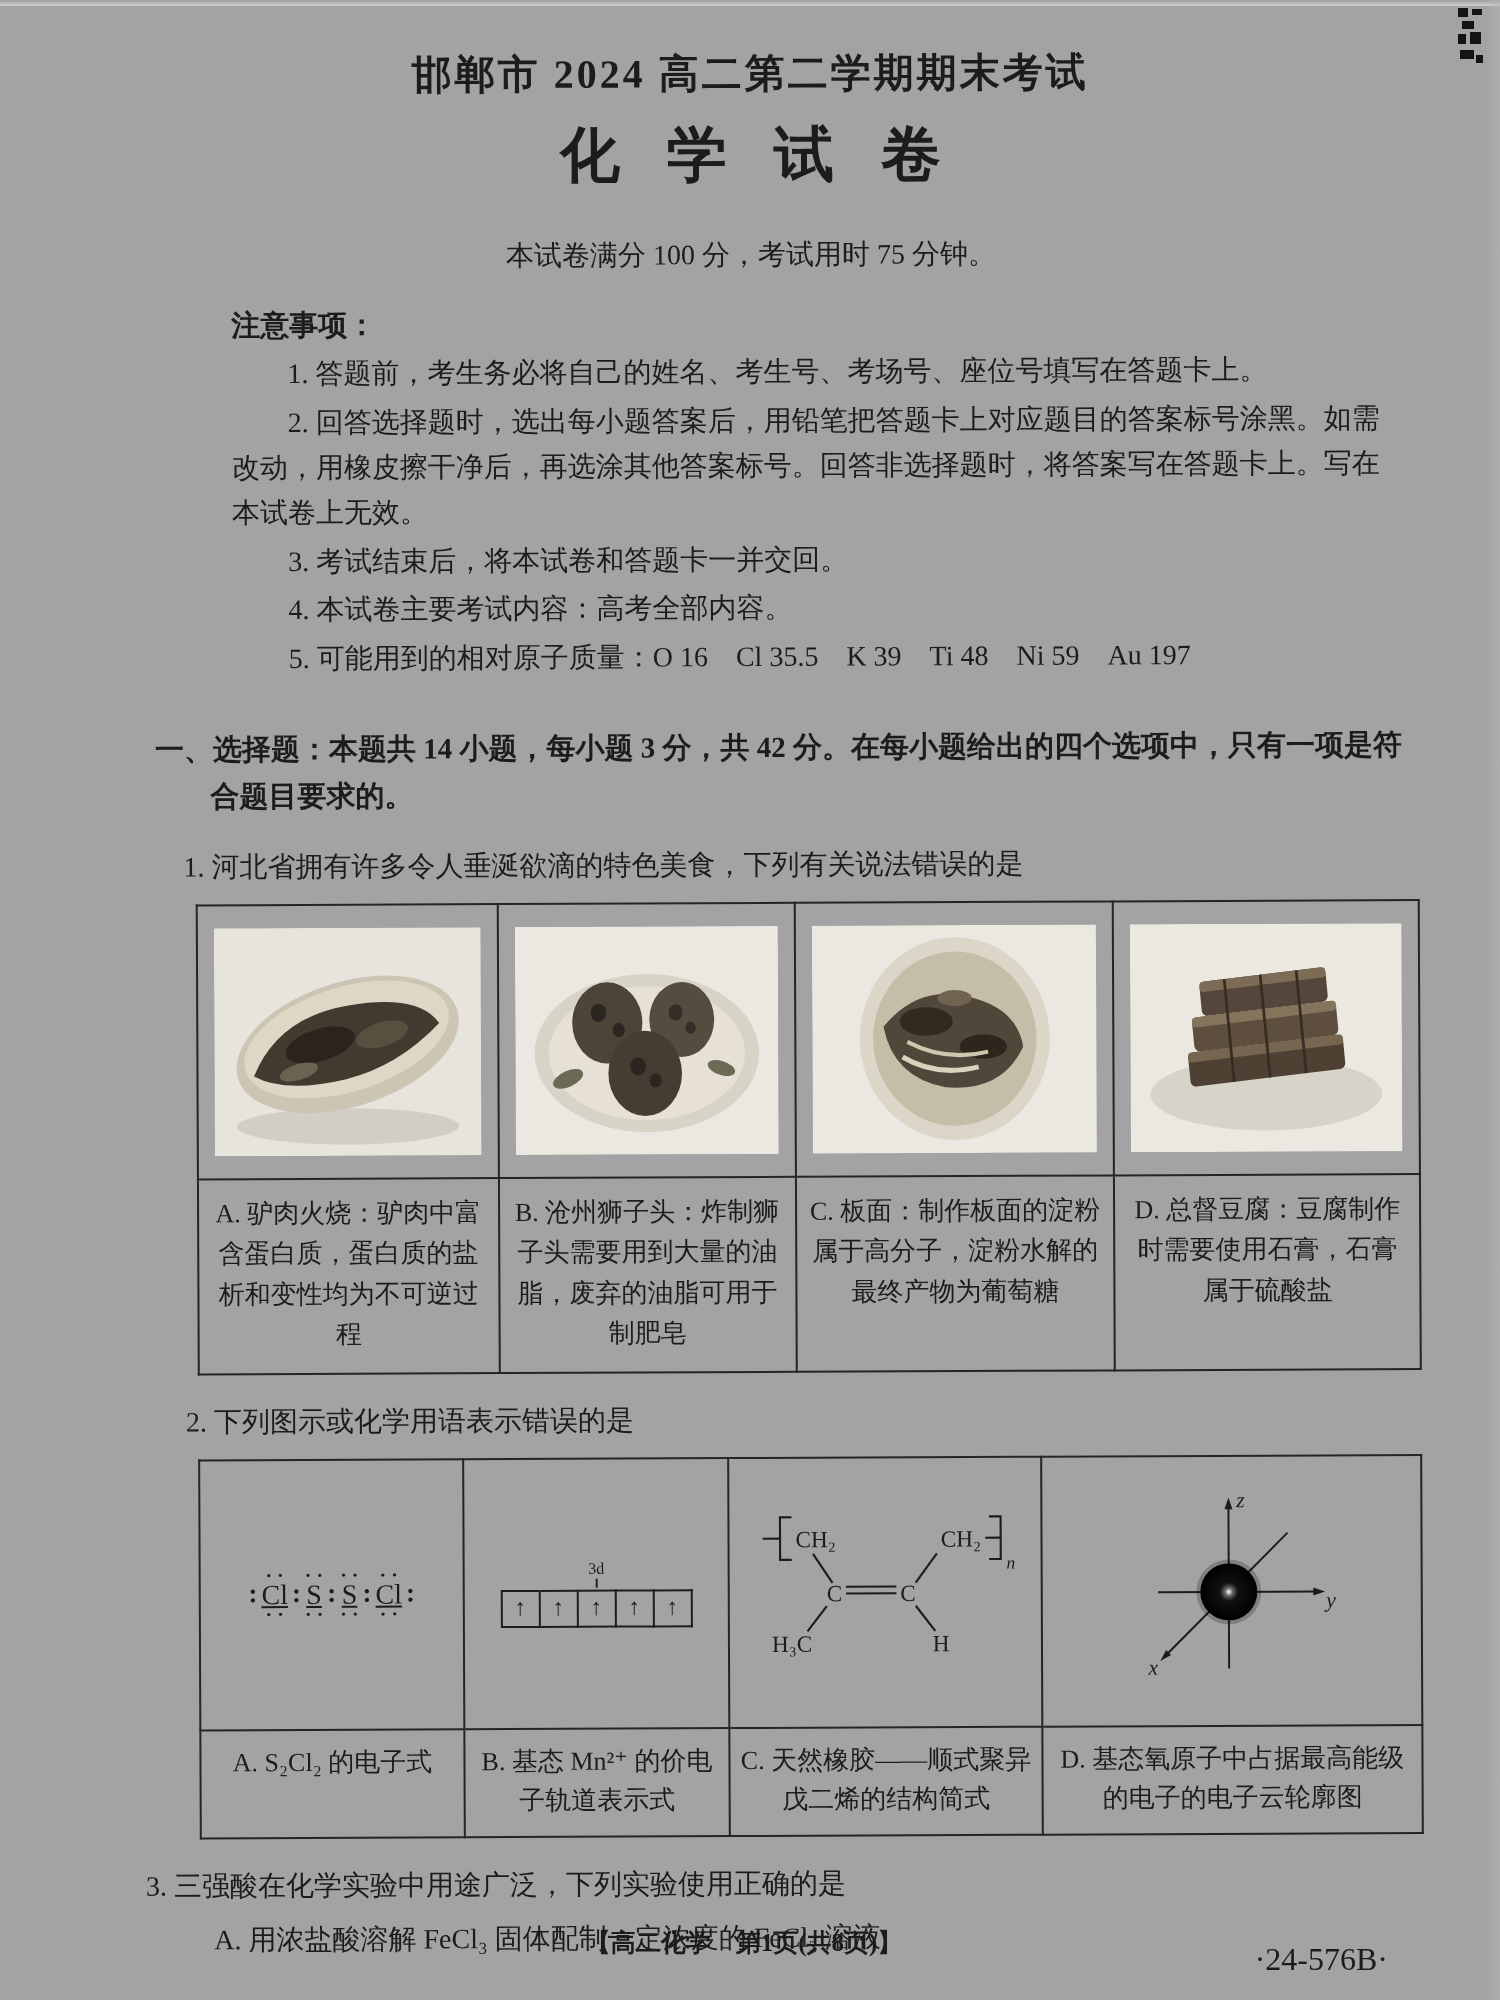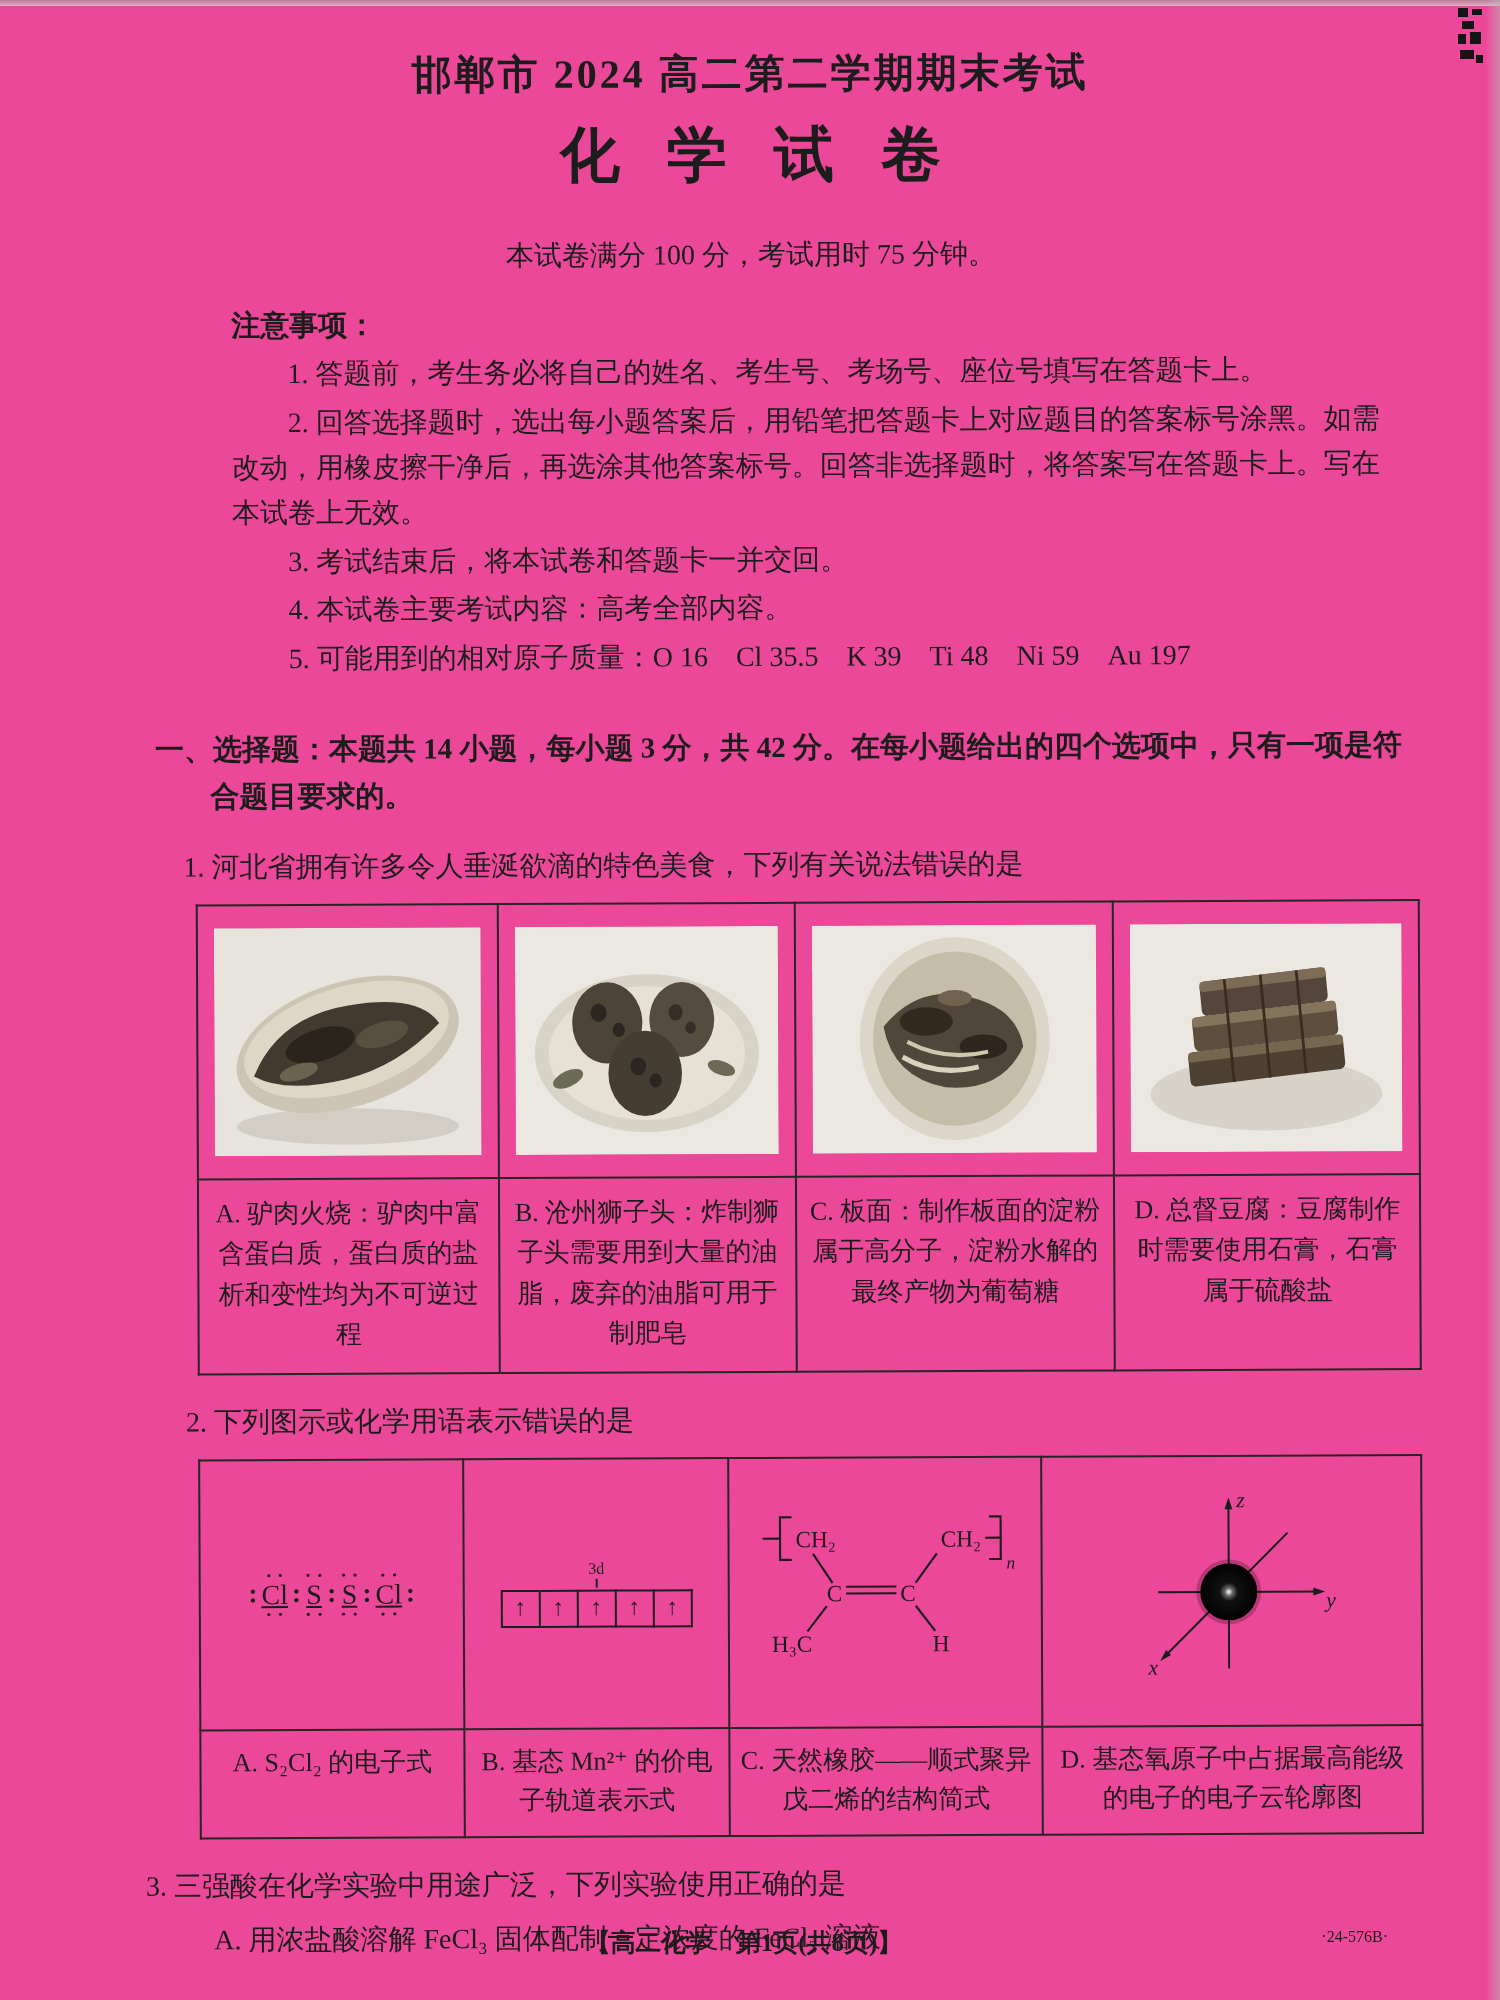--- a/index.html
+++ b/index.html
@@ -1,19 +1,19 @@
 <!DOCTYPE html>
 <html><head>
 <meta charset="utf-8">
 <style>
   html,body{margin:0;padding:0;background:#ffffff;}
   .page{
     position:relative;
     width:1500px;height:2000px;
-    background:#ec4899;
+    background:#a3a3a3;
     overflow:hidden;
     font-family:"Liberation Serif","DejaVu Serif",serif;
     color:#1c1c1c;
   }
   
   .scan-top{position:absolute;top:0;left:0;right:0;height:6px;background:linear-gradient(#9a9a98,#e6e6e3);opacity:.65;}
   .scan-right{position:absolute;top:0;right:0;width:14px;height:100%;background:linear-gradient(to left,#b9b9b6,rgba(255,255,255,0));opacity:.55;}
   .qr{position:absolute;top:8px;right:16px;}
 
   .content{transform:rotate(-0.25deg);transform-origin:50% 0;}
@@ -61,21 +61,21 @@
   .orb-box + .orb-box{border-left:none;}
 
   svg text{font-family:"Liberation Serif","DejaVu Serif",serif;fill:#1c1c1c;}
   svg .it{font-style:italic;}
 
   .page-footer{
     position:absolute;left:0;right:0;bottom:34px;height:40px;
     font-size:25px;font-weight:700;
   }
   .footer-center{position:absolute;left:0;right:12px;text-align:center;}
-  .footer-code{position:absolute;right:112px;top:2px;font-weight:400;font-size:16px;}
+  .footer-code{position:absolute;right:112px;top:15px;font-weight:400;font-size:32px;}
 </style>
 </head>
 <body>
 
 <div class="page">
   <div class="scan-top"></div>
   <div class="scan-right"></div>
   <div class="qr">
     <svg width="26" height="58" viewBox="0 0 26 58">
       <g fill="#141414">

